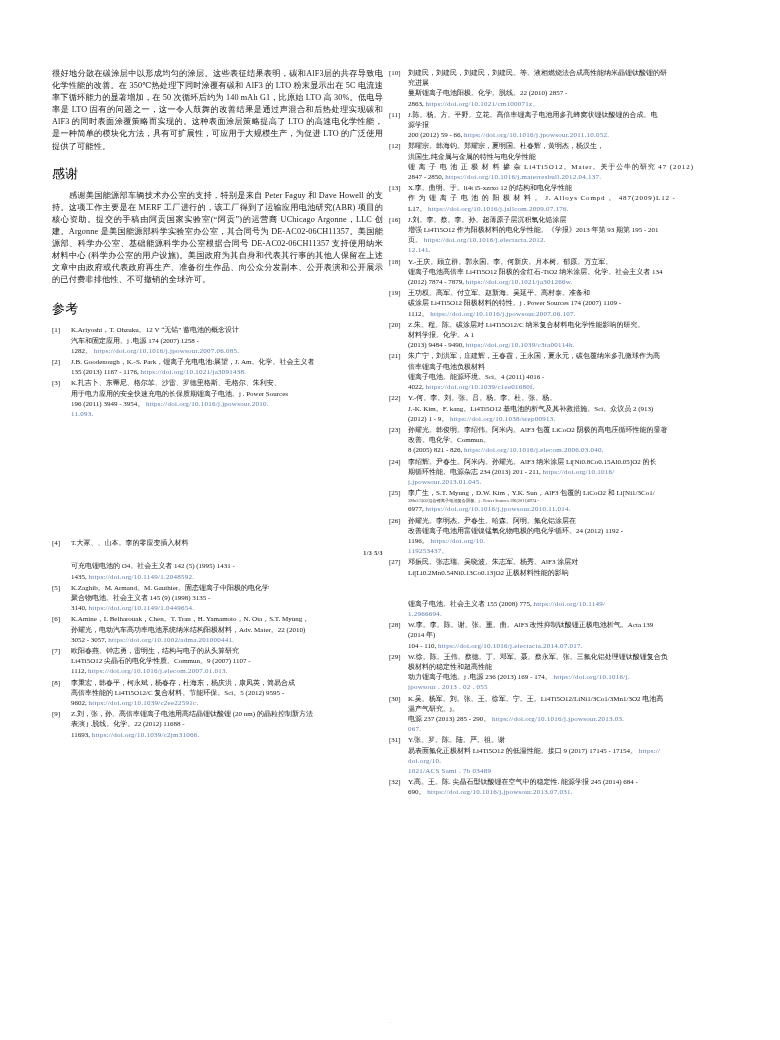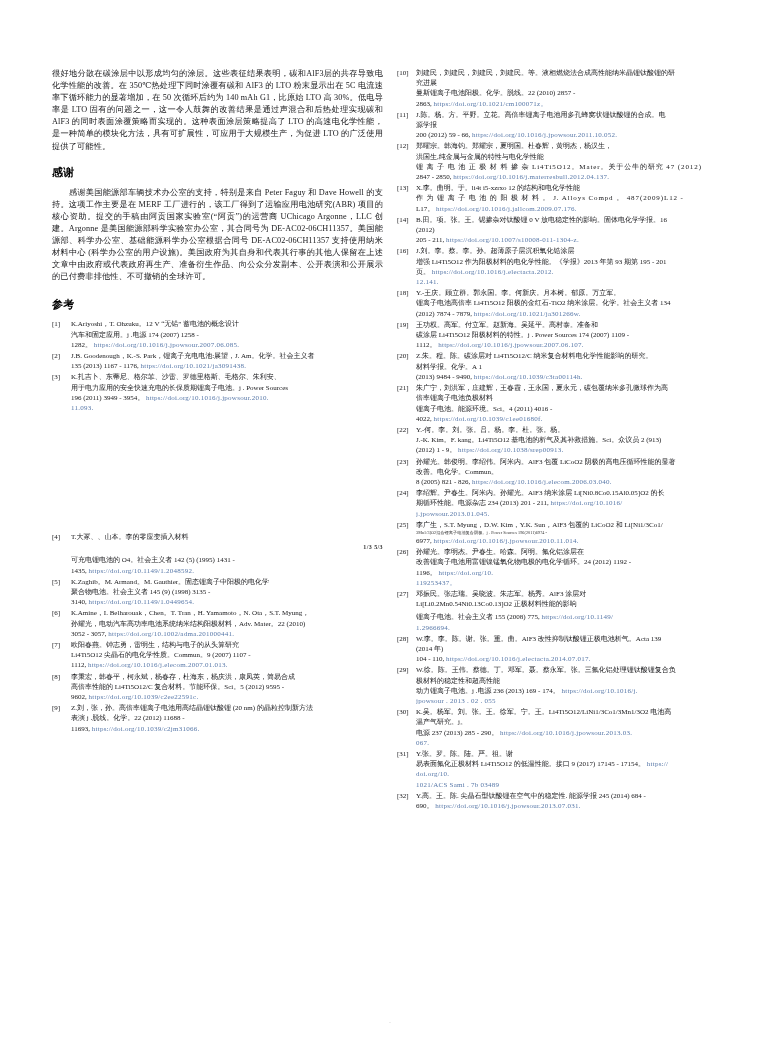--- a/index.html
+++ b/index.html
@@ -21,41 +21,41 @@
     width: 780px;
     height: 1040px;
     background: #fff;
   }
   .columns {
     position: absolute;
     left: 52px;
     top: 68px;
     width: 684px;
     display: flex;
-    gap: 14px;
+    gap: 6px;
   }
   .col {
     width: 331px;
   }
   
   .para {
     font-size: 8.2px;
     line-height: 12.1px;
     text-align: justify;
     text-justify: inter-character;
     margin: 0 0 3px 0;
     letter-spacing: 0.15px;
     color: #17171a;
   }
   .para.indent {
     text-indent: 17px;
   }
   .section-head {
-    font-size: 11px;
-    font-weight: bold;
+    font-size: 13px;
+    font-weight: normal;
     margin: 12px 0 7px 0;
     letter-spacing: 0.3px;
     color: #000;
   }
   .section-head.refs {
     margin-top: 14px;
   }
   
   .ref-list {
     margin: 0;
@@ -91,21 +91,21 @@
   .doi {
     color: #5878a8;
     letter-spacing: 0.25px;
   }
   .tiny {
     font-size: 4.1px;
     line-height: 6px;
     letter-spacing: 0.1px;
     color: #2a2a2a;
   }
-  .ref-gap-top { margin-top: 3px; }
+  .ref-gap-top { margin-top: 21px; }
   
   .frac-mark {
     font-size: 6.0px;
     text-align: right;
     color: #333;
     letter-spacing: 0.4px;
     margin: 2px 0 5px 0;
     font-weight: bold;
   }
   .spacer-block {
@@ -252,28 +252,20 @@
           </li>
           <li class="ref">
             <span class="ref-num">[13]</span>
             <span class="ref-body">
               <span class="ref-line"><span>X.李。曲明。于。li4t i5-xzrxo 12 的结构和电化学性能</span></span>
               <span class="ref-line spread"><span>作 为 锂 离 子 电 池 的 阳 极 材 料 。 J. Alloys Compd 。 487(2009)L12 -</span></span>
               <span class="ref-line"><span>L17。 </span><span class="doi">https://doi.org/10.1016/j.jallcom.2009.07.176.</span></span>
             </span>
           </li>
           <li class="ref">
-            <span class="ref-num">[14]</span>
-            <span class="ref-body">
-              <span class="ref-line"><span>B.田。项。张。王。铌掺杂对钛酸锂 0 V 放电稳定性的影响。固体电化学学报。16</span></span>
-              <span class="ref-line"><span>(2012)</span></span>
-              <span class="ref-line"><span>205 - 211, </span><span class="doi">https://doi.org/10.1007/s10008-011-1304-z.</span></span>
-            </span>
-          </li>
-          <li class="ref">
             <span class="ref-num">[16]</span>
             <span class="ref-body">
               <span class="ref-line"><span>J.刘。李。蔡。李。孙。超薄原子层沉积氧化锆涂层</span></span>
               <span class="ref-line"><span>增强 Li4Ti5O12 作为阳极材料的电化学性能。《学报》2013 年第 93 期第 195 - 201</span></span>
               <span class="ref-line"><span>页。 </span><span class="doi">https://doi.org/10.1016/j.electacta.2012.</span></span>
               <span class="ref-line"><span class="doi">12.141.</span></span>
             </span>
           </li>
           <li class="ref">
             <span class="ref-num">[18]</span>

